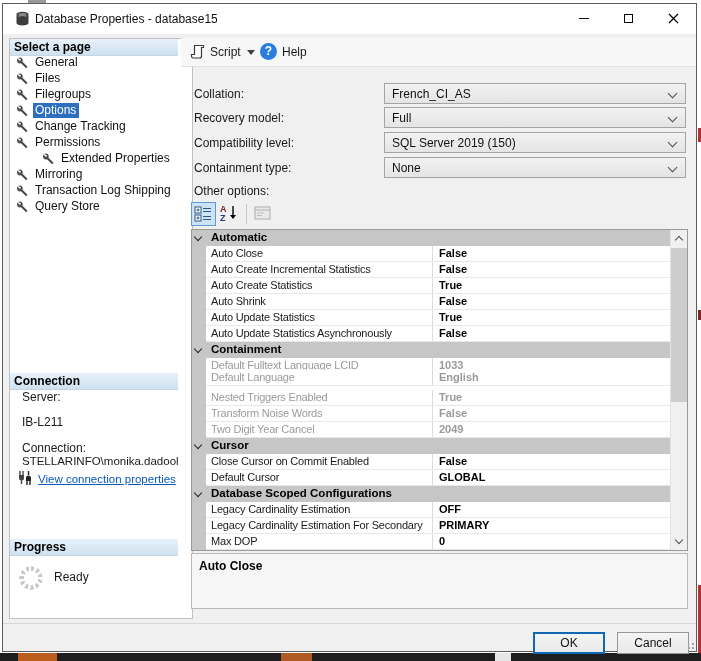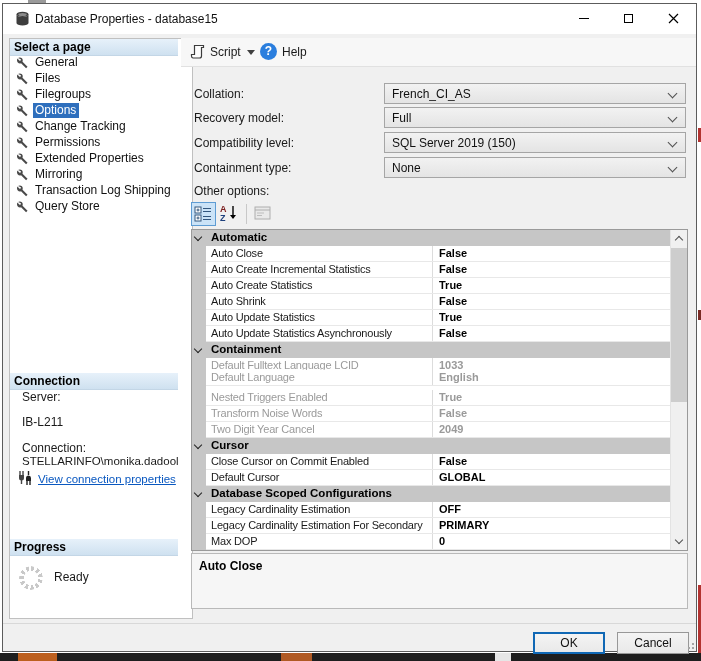--- a/index.html
+++ b/index.html
@@ -144,21 +144,21 @@
           <path d="M2.5,2.5 C4,1.2 6.2,1.6 7.3,2.9 C8.3,4.1 8.6,5.6 8,7 L14.2,13.2 L12.4,15 L6.2,8.8 C4.8,9.4 3.3,9.1 2.2,7.9 C1.1,6.7 0.9,4.6 1.8,3.2 L4.3,5.7 L5.9,5.6 L6,4 Z" fill="#4a4a4a"></path>
         </svg>
       <span class="lbl">Change Tracking</span>
     </div>
     <div class="pitem" style="top:95px;">
       <svg class="wr" viewBox="0 0 16 16">
           <path d="M2.5,2.5 C4,1.2 6.2,1.6 7.3,2.9 C8.3,4.1 8.6,5.6 8,7 L14.2,13.2 L12.4,15 L6.2,8.8 C4.8,9.4 3.3,9.1 2.2,7.9 C1.1,6.7 0.9,4.6 1.8,3.2 L4.3,5.7 L5.9,5.6 L6,4 Z" fill="#4a4a4a"></path>
         </svg>
       <span class="lbl">Permissions</span>
     </div>
-    <div class="pitem" style="top:111px;">
+    <div class="pitem" style="top:111px;padding-left:26px;">
       <svg class="wr" viewBox="0 0 16 16">
           <path d="M2.5,2.5 C4,1.2 6.2,1.6 7.3,2.9 C8.3,4.1 8.6,5.6 8,7 L14.2,13.2 L12.4,15 L6.2,8.8 C4.8,9.4 3.3,9.1 2.2,7.9 C1.1,6.7 0.9,4.6 1.8,3.2 L4.3,5.7 L5.9,5.6 L6,4 Z" fill="#4a4a4a"></path>
         </svg>
       <span class="lbl">Extended Properties</span>
     </div>
     <div class="pitem" style="top:127px;">
       <svg class="wr" viewBox="0 0 16 16">
           <path d="M2.5,2.5 C4,1.2 6.2,1.6 7.3,2.9 C8.3,4.1 8.6,5.6 8,7 L14.2,13.2 L12.4,15 L6.2,8.8 C4.8,9.4 3.3,9.1 2.2,7.9 C1.1,6.7 0.9,4.6 1.8,3.2 L4.3,5.7 L5.9,5.6 L6,4 Z" fill="#4a4a4a"></path>
         </svg>
       <span class="lbl">Mirroring</span>

